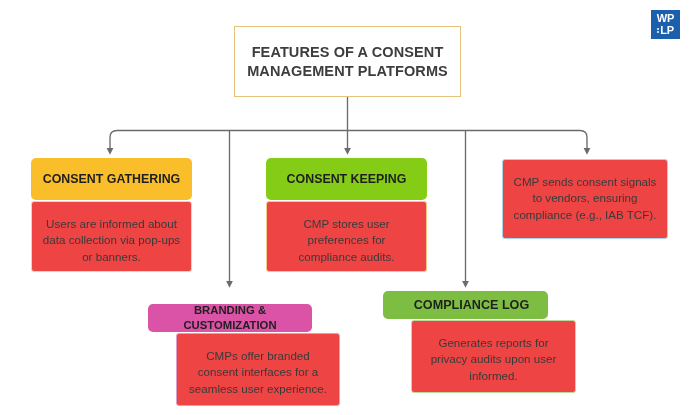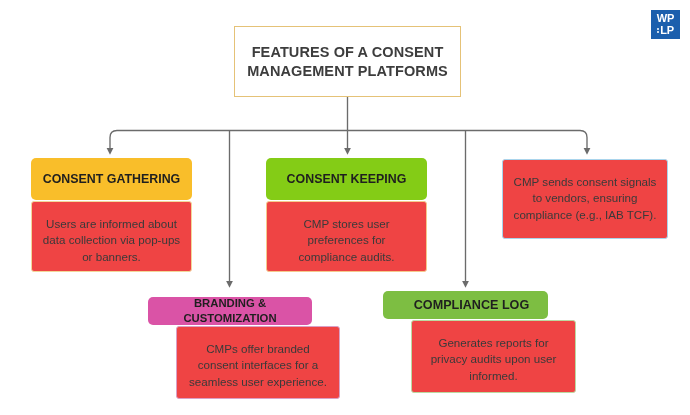--- a/index.html
+++ b/index.html
@@ -105,21 +105,21 @@
   .card-keeping .card-body   { border-color: #f5c98c; }
 
   .card-signal .card-header { background: #2e9bd6; color: #102a43; }
   .card-signal .card-body   { border-color: #a9d4ec; height: 80px; justify-content: center; }
 
   
   .row2 { width: 164px; }
   .row2 .card-header { height: 28px; font-size: 11.3px; }
   .row2 .card-body { height: 73px; margin-top: 1px; margin-left: 28px; }
 
-  .card-branding { left: 148px; top: 297px; }
+  .card-branding { left: 148px; top: 304px; }
   .card-log      { left: 383px; top: 291px; width: 165px; }
 
   .card-branding .card-header { background: #da53a6; }
   .card-branding .card-body   { border-color: #d9a0c6; }
 
   .card-log .card-header { background: #7dbe42; font-size: 12.6px; padding-left: 12px; }
   .card-log .card-body   { border-color: #bcd9a1; }
 
   
   .logo {

